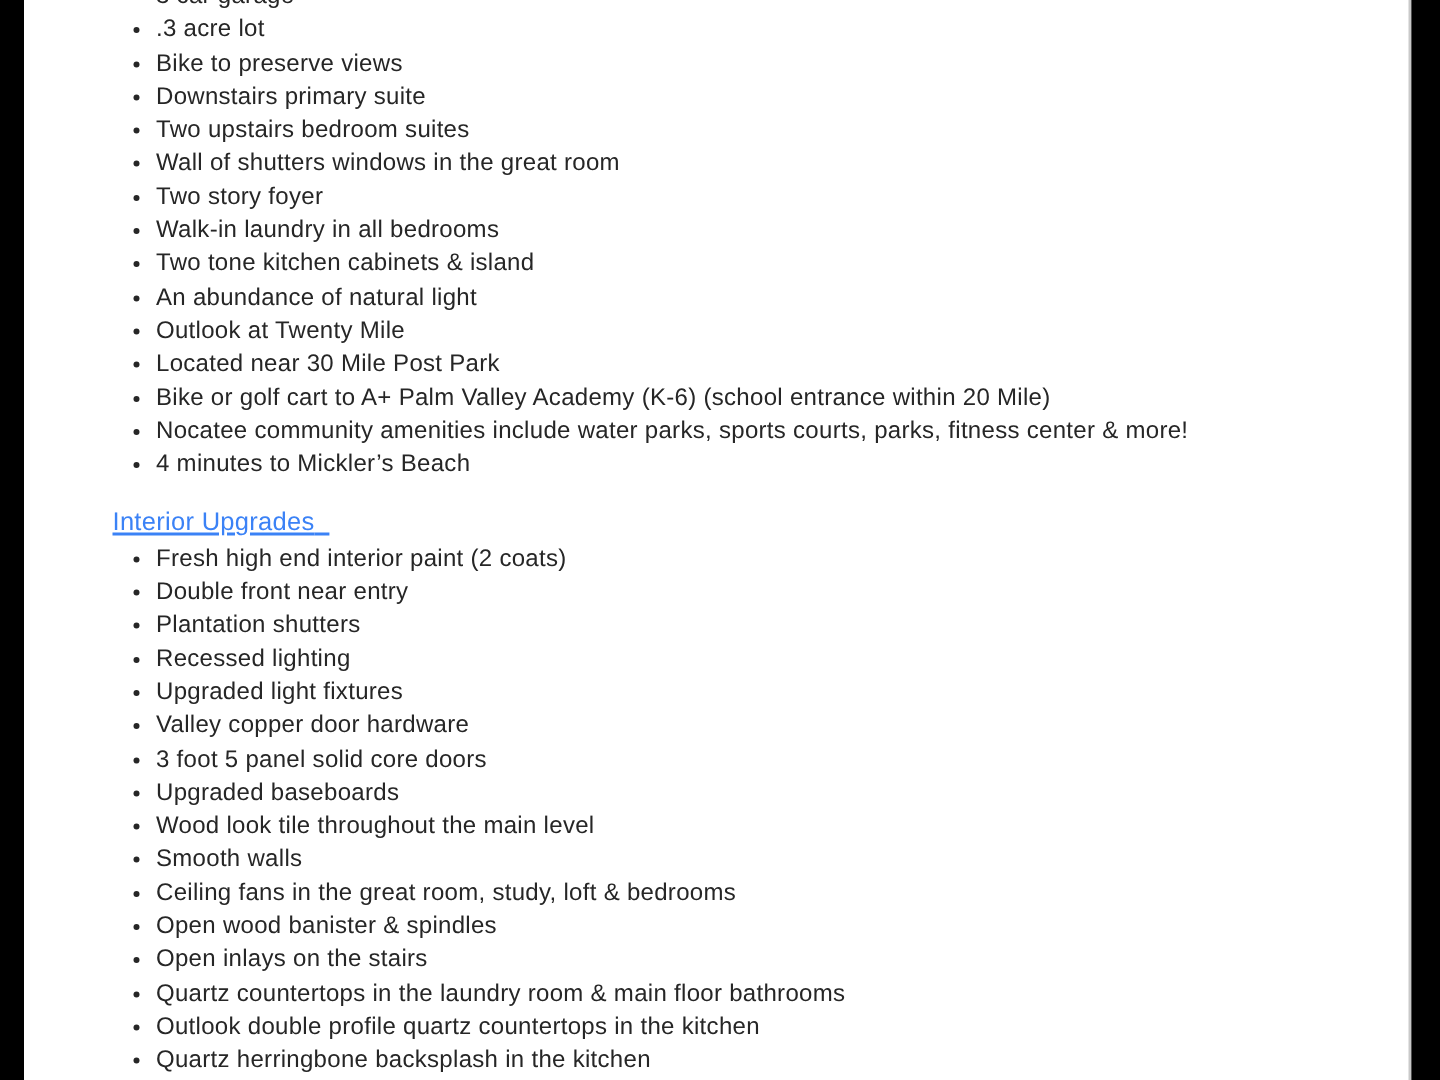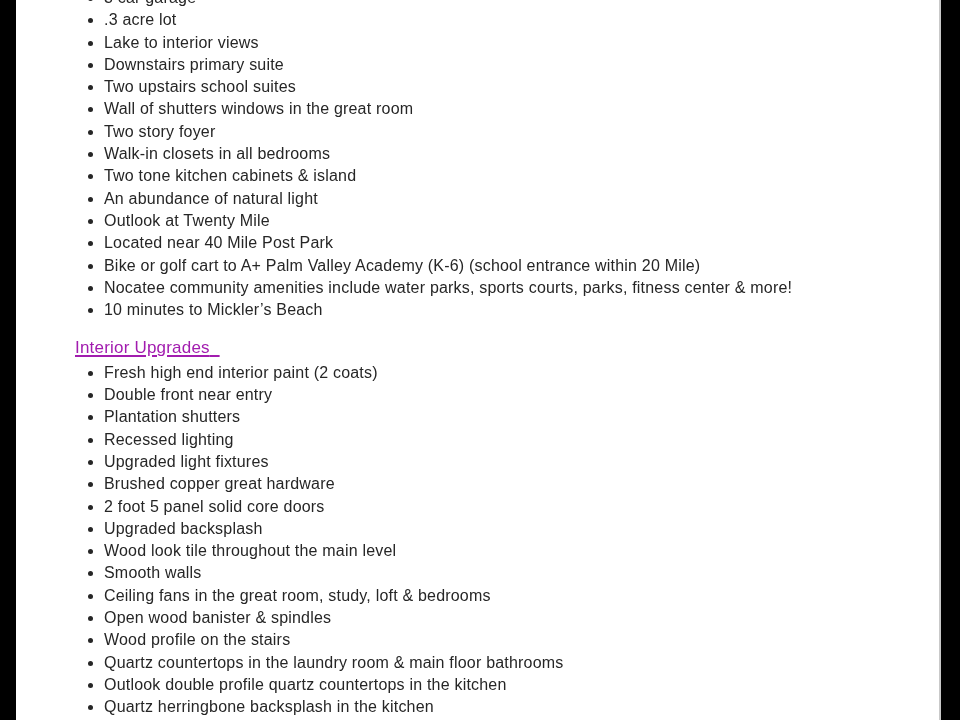--- a/index.html
+++ b/index.html
@@ -58,21 +58,21 @@
     margin-top: 2px;
   }
   .section-heading {
     margin: 16px 0 0 0;
     font-size: 17px;
     font-weight: 500;
     line-height: 22.3px;
     letter-spacing: 0.2px;
   }
   .section-heading .heading-text {
-    color: #a21caf;
+    color: #3b82f6;
     text-decoration: underline;
     text-decoration-thickness: 1.5px;
     text-underline-offset: 2px;
   }
   
   .section-heading .heading-text::after {
     content: "\00a0\00a0";
   }
 </style>
 </head>
@@ -81,54 +81,54 @@
 <div class="stage">
   <div class="letterbox left"></div>
 
   <div class="paper">
     <div class="content">
 
       <ul class="feature-list first">
 
       <li>3 car garage</li>
           <li>.3 acre lot</li>
-          <li>Lake to interior views</li>
+          <li>Bike to preserve views</li>
           <li>Downstairs primary suite</li>
-          <li>Two upstairs school suites</li>
+          <li>Two upstairs bedroom suites</li>
           <li>Wall of shutters windows in the great room</li>
           <li>Two story foyer</li>
-          <li>Walk-in closets in all bedrooms</li>
+          <li>Walk-in laundry in all bedrooms</li>
           <li>Two tone kitchen cabinets &amp; island</li>
           <li>An abundance of natural light</li>
           <li>Outlook at Twenty Mile</li>
-          <li>Located near 40 Mile Post Park</li>
+          <li>Located near 30 Mile Post Park</li>
           <li>Bike or golf cart to A+ Palm Valley Academy (K-6) (school entrance within 20 Mile)</li>
           <li>Nocatee community amenities include water parks, sports courts, parks, fitness center &amp; more!</li>
-          <li>10 minutes to Mickler’s Beach</li>
+          <li>4 minutes to Mickler’s Beach</li>
         </ul>
 
       <h2 class="section-heading">
         <span class="heading-text">Interior Upgrades</span>
       </h2>
 
       <ul class="feature-list second">
 
       <li>Fresh high end interior paint (2 coats)</li>
           <li>Double front near entry</li>
           <li>Plantation shutters</li>
           <li>Recessed lighting</li>
           <li>Upgraded light fixtures</li>
-          <li>Brushed copper great hardware</li>
-          <li>2 foot 5 panel solid core doors</li>
-          <li>Upgraded backsplash</li>
+          <li>Valley copper door hardware</li>
+          <li>3 foot 5 panel solid core doors</li>
+          <li>Upgraded baseboards</li>
           <li>Wood look tile throughout the main level</li>
           <li>Smooth walls</li>
           <li>Ceiling fans in the great room, study, loft &amp; bedrooms</li>
           <li>Open wood banister &amp; spindles</li>
-          <li>Wood profile on the stairs</li>
+          <li>Open inlays on the stairs</li>
           <li>Quartz countertops in the laundry room &amp; main floor bathrooms</li>
           <li>Outlook double profile quartz countertops in the kitchen</li>
           <li>Quartz herringbone backsplash in the kitchen</li>
         </ul>
 
     </div>
   </div>
 
   <div class="letterbox right"></div>
 </div>

